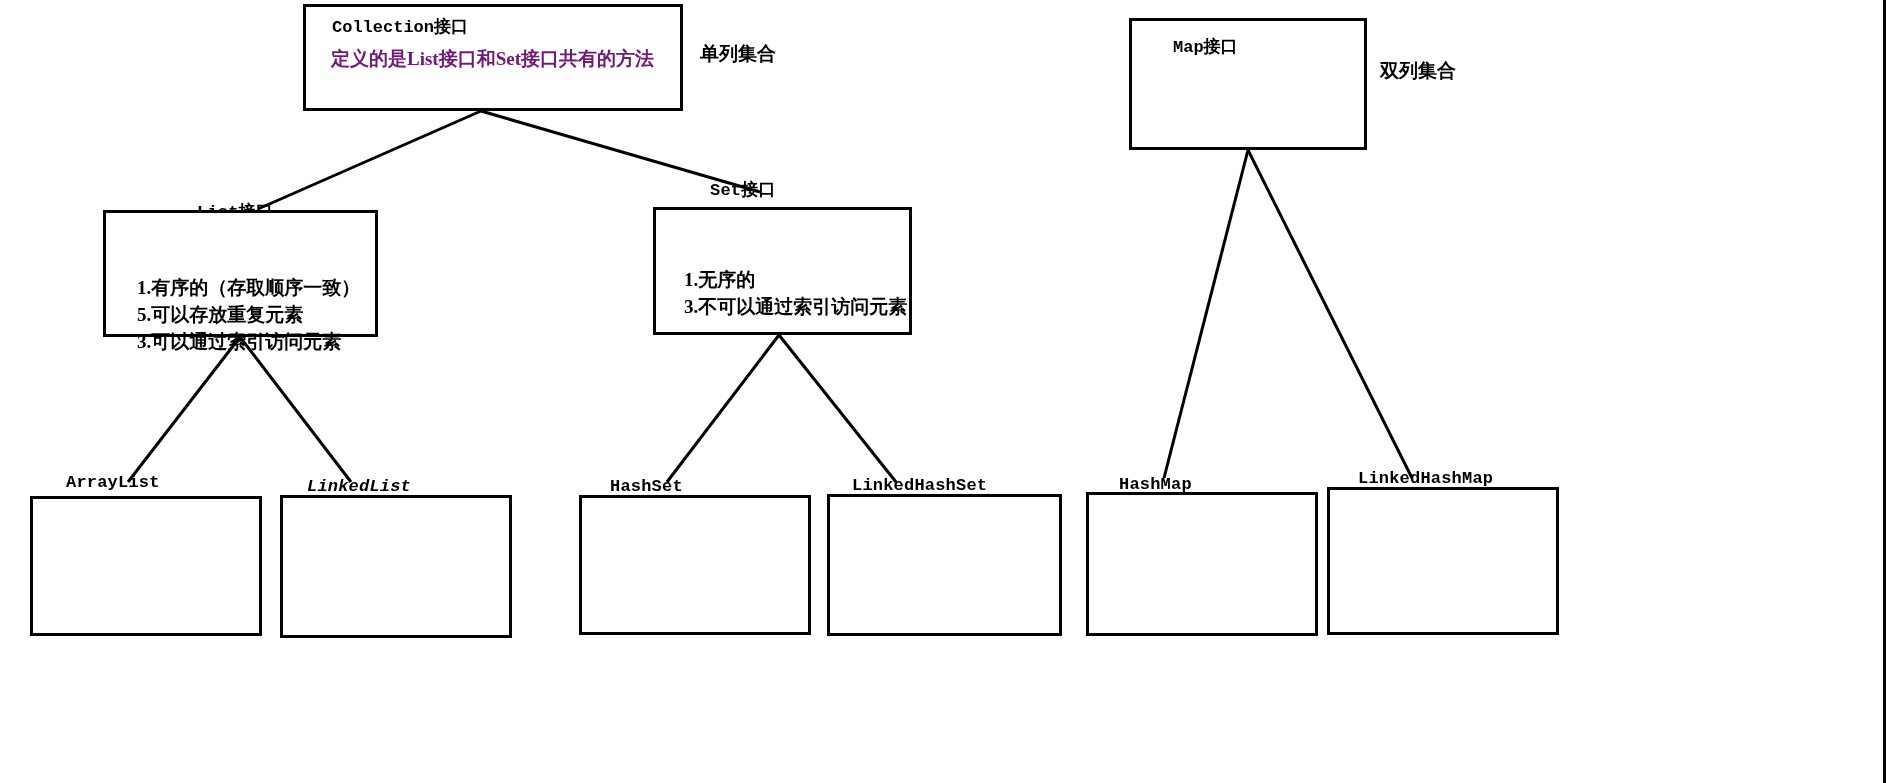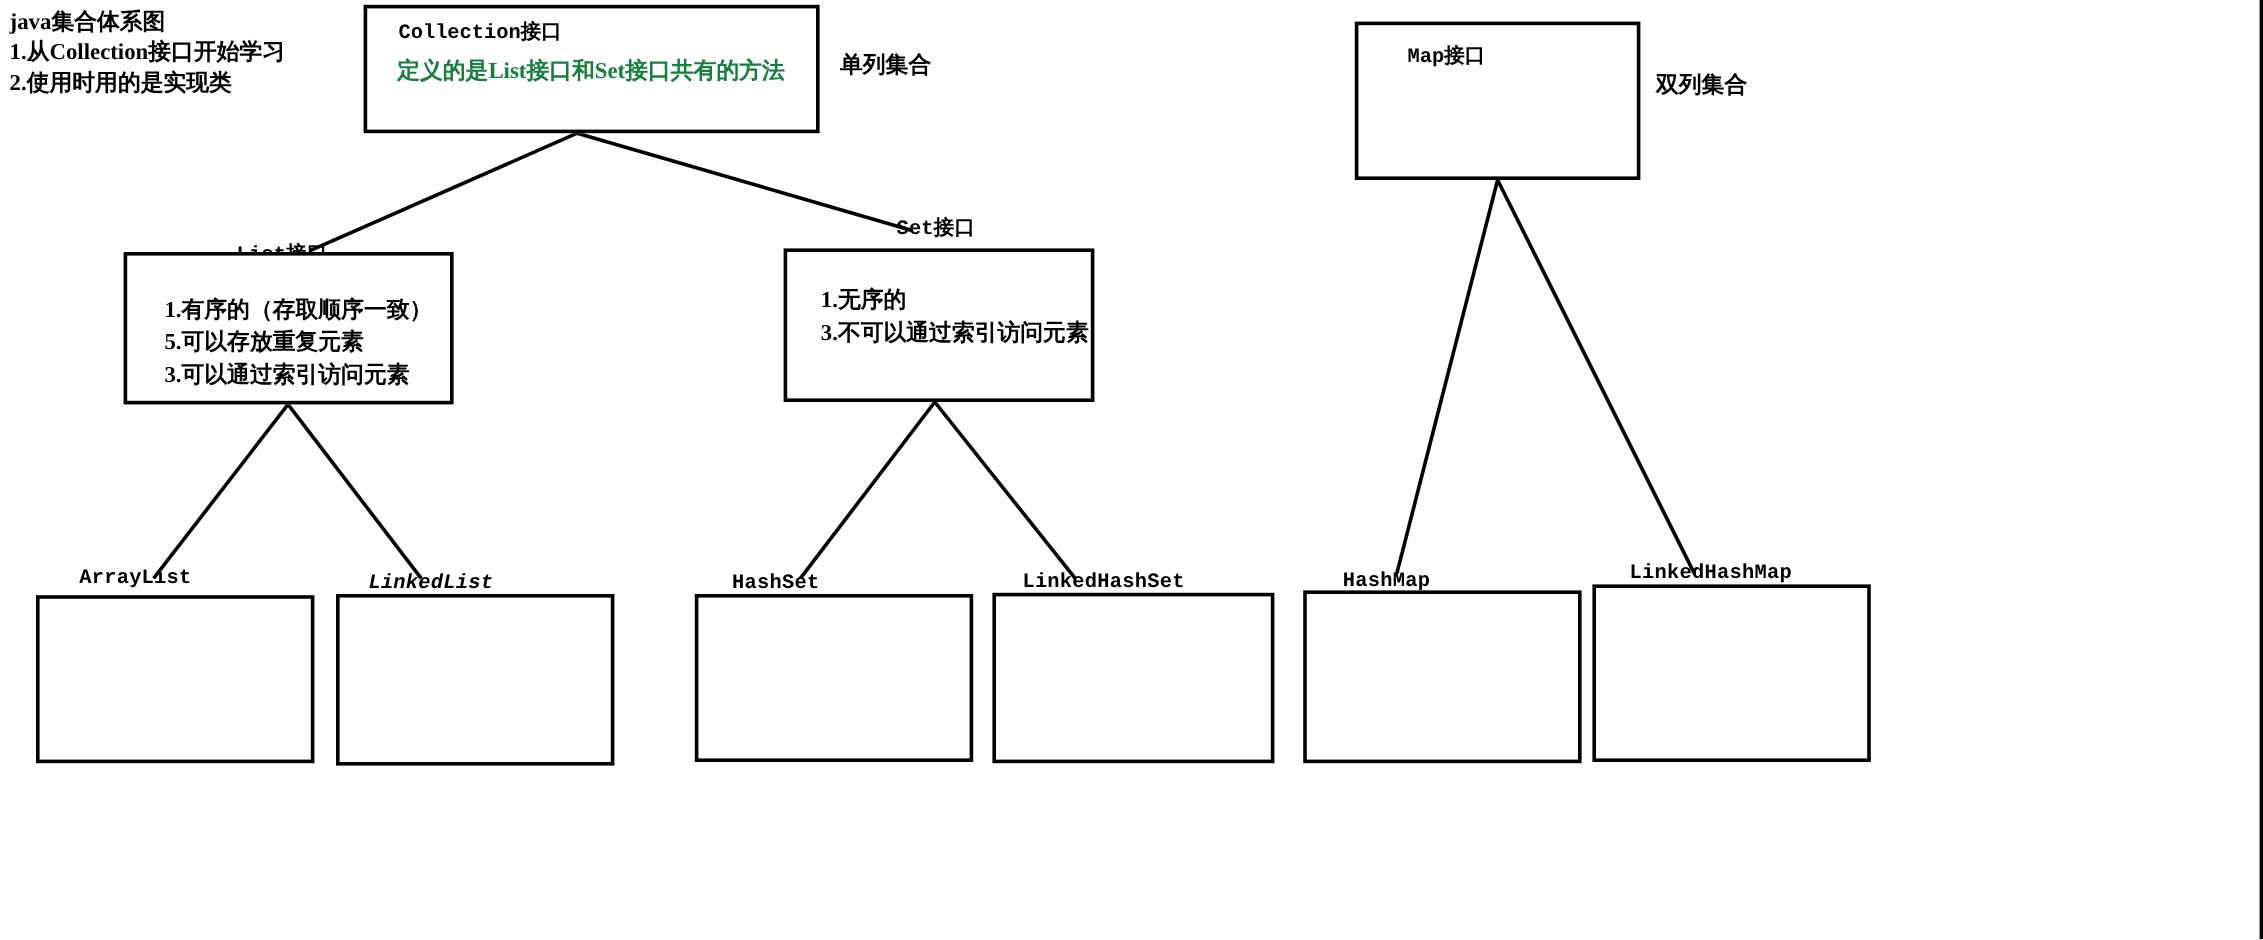--- a/index.html
+++ b/index.html
@@ -64,27 +64,28 @@
     font-weight: 700;
     white-space: nowrap;
   }
   .box-note {
     position: absolute;
     font-family: "Liberation Serif", "DejaVu Serif", serif;
     font-size: 19px;
     font-weight: 700;
     white-space: nowrap;
   }
-  .note-red { color: #15803d; }
+  .note-red { color: #701a75; }
   .bullet-list {
     position: absolute;
     font-family: "Liberation Serif", "DejaVu Serif", serif;
     font-size: 19px;
     font-weight: 700;
     line-height: 1.42;
+    margin-top: 29px;
   }
   .bullet-list div { white-space: pre; }
   .right-border-line {
     position: absolute;
     right: 0;
     top: 0;
     width: 3px;
     height: 783px;
     background: #000000;
   }
@@ -106,44 +107,39 @@
 
     <line x1="779" y1="335" x2="667" y2="482" stroke="#000000" stroke-width="3"></line>
 
     <line x1="779" y1="335" x2="896" y2="482" stroke="#000000" stroke-width="3"></line>
 
     <line x1="1248" y1="150" x2="1164" y2="478" stroke="#000000" stroke-width="3"></line>
 
     <line x1="1248" y1="150" x2="1412" y2="478" stroke="#000000" stroke-width="3"></line>
   </svg>
 
-  <div class="title-block">
-    <div>java集合体系图</div>
-    <div>1.从Collection接口开始学习</div>
-    <div>2.使用时用的是实现类</div>
-  </div>
 
   <div class="node-box" style="left:303px; top:4px; width:380px; height:107px;"></div>
   <div class="box-title" style="left:332px; top:15px;">Collection接口</div>
   <div class="box-note note-red" style="left:331px; top:46px;">定义的是List接口和Set接口共有的方法</div>
   <div class="side-label" style="left:700px; top:41px;">单列集合</div>
 
   <div class="node-box" style="left:1129px; top:18px; width:238px; height:132px;"></div>
   <div class="box-title" style="left:1173px; top:35px;">Map接口</div>
   <div class="side-label" style="left:1380px; top:58px;">双列集合</div>
 
   <div class="hdr-label" style="left:197px; top:200px;">List接口</div>
   <div class="node-box" style="left:103px; top:210px; width:275px; height:127px;"></div>
   <div class="bullet-list" style="left:137px; top:246px;">
     <div>1.有序的（存取顺序一致）</div>
     <div>5.可以存放重复元素</div>
     <div>3.可以通过索引访问元素</div>
   </div>
 
-  <div class="hdr-label" style="left:710px; top:178px;margin-left:37px;">Set接口</div>
+  <div class="hdr-label" style="left:710px; top:178px;">Set接口</div>
   <div class="node-box" style="left:653px; top:207px; width:259px; height:128px;"></div>
   <div class="bullet-list" style="left:684px; top:238px;">
     <div>1.无序的</div>
     <div>3.不可以通过索引访问元素</div>
   </div>
 
   <div class="hdr-label" style="left:66px; top:473px;">ArrayList</div>
   <div class="node-box" style="left:30px; top:496px; width:232px; height:140px;"></div>
 
   <div class="hdr-label" style="left:307px; top:477px;font-style:italic;">LinkedList</div>

